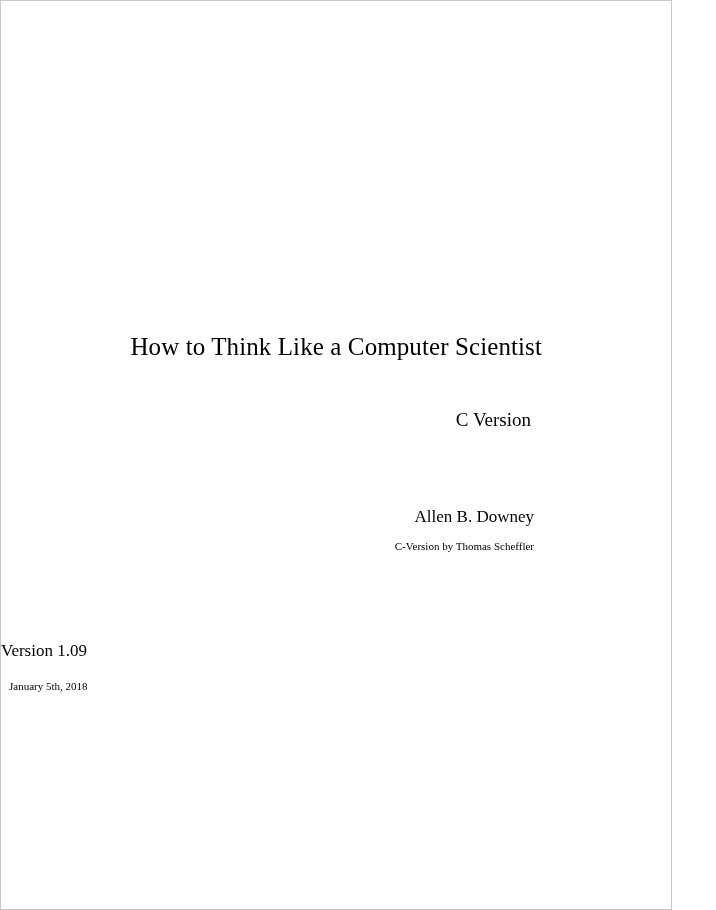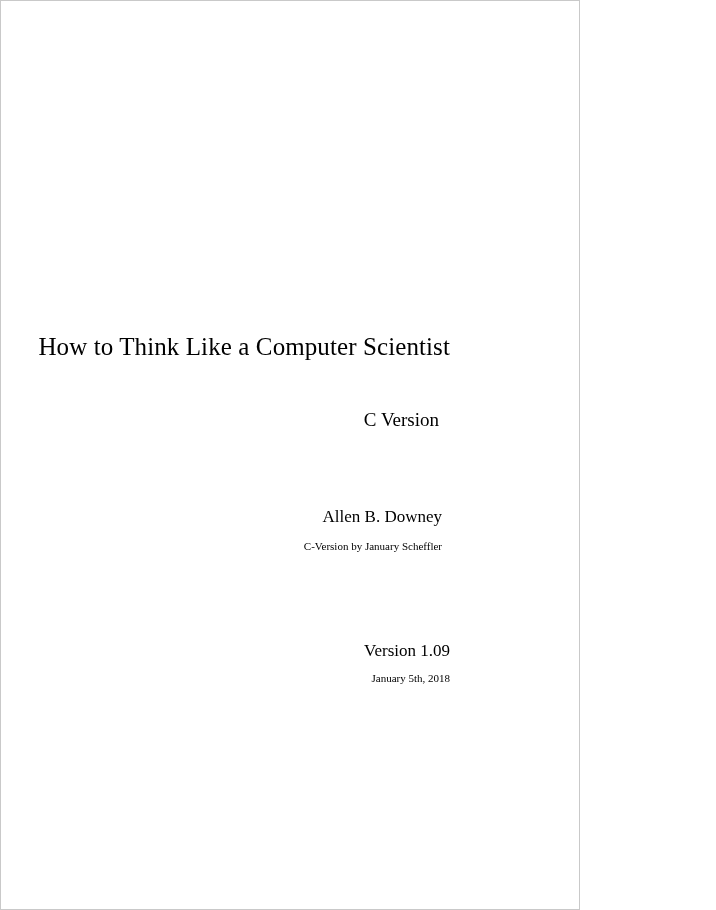--- a/index.html
+++ b/index.html
@@ -10,21 +10,21 @@
   body {
     width: 716px;
     height: 910px;
     overflow: hidden;
     font-family: "Liberation Serif", serif;
     color: #000000;
   }
   .page {
     position: relative;
     box-sizing: border-box;
-    width: 580px;
+    width: 672px;
     height: 910px;
     background: #ffffff;
     border: 1px solid #c9c9c9;
     padding: 0;
   }
   .title-block {
     position: absolute;
     left: 0;
     right: 0;
     top: 332px;
@@ -65,47 +65,47 @@
     font-size: 11px;
     margin: 0;
     padding-top: 13px;
   }
   .version-block {
     position: absolute;
     left: 0;
     right: 0;
     top: 640px;
     padding-right: 129px;
-    text-align: right;
+    text-align: left;
   }
   .version {
     font-family: "Liberation Serif", serif;
     font-size: 17px;
     margin: 0;
   }
   .date {
     font-family: "Liberation Serif", serif;
     font-size: 11px;
-    margin: 0;
+    margin: 8px;
     padding-top: 11px;
   }
 </style>
 </head>
 <body>
 
 <div class="page">
 
   <div class="title-block">
     <h1 class="main-title">How to Think Like a Computer Scientist</h1>
     <h2 class="subtitle">C Version</h2>
   </div>
 
   <div class="author-block">
     <p class="author">Allen B. Downey</p>
-    <p class="contributor">C-Version by January Scheffler</p>
+    <p class="contributor">C-Version by Thomas Scheffler</p>
   </div>
 
   <div class="version-block">
     <p class="version">Version 1.09</p>
     <p class="date">January 5th, 2018</p>
   </div>
 
 </div>
 
 </body></html>

